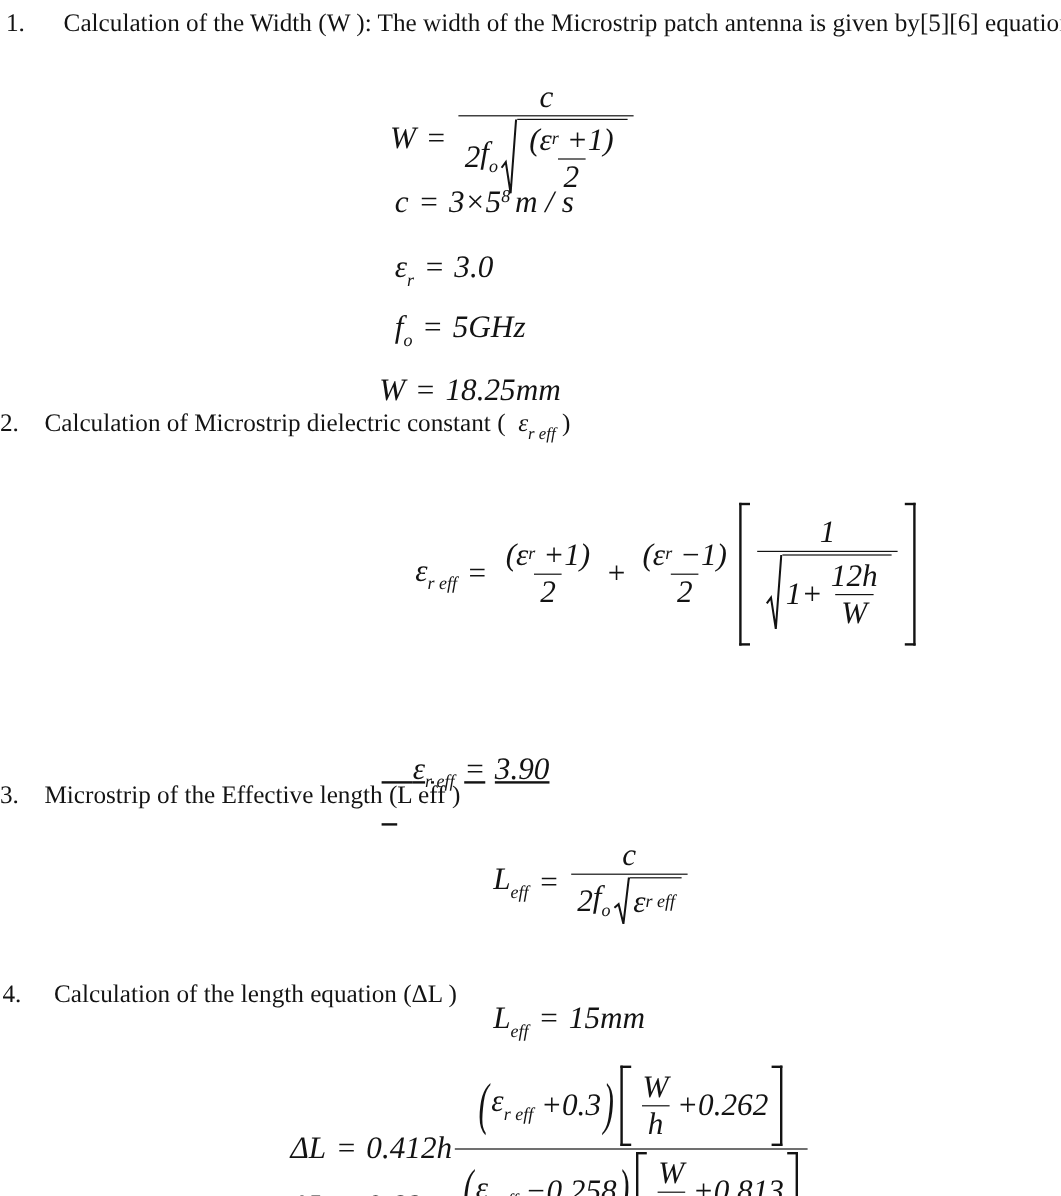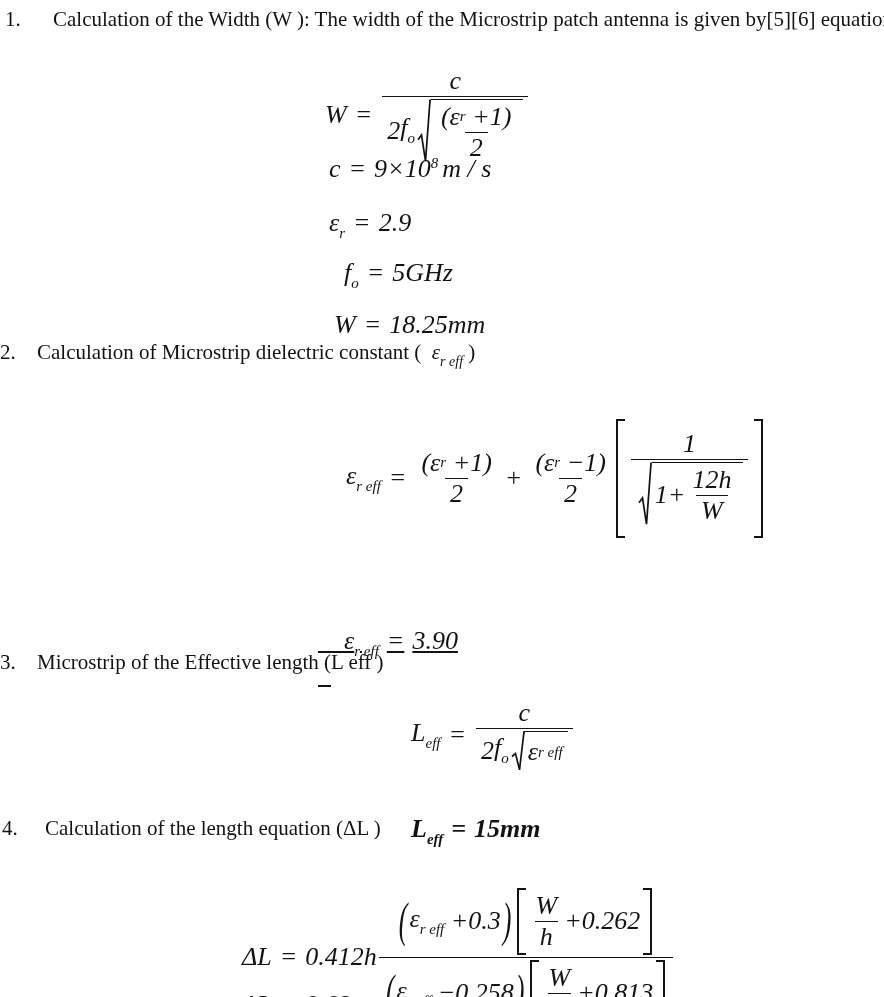--- a/index.html
+++ b/index.html
@@ -51,32 +51,32 @@
     <span class="secnum" style="width:48px;">1.</span><span>Calculation of the Width (W ): The width of the Microstrip patch antenna is given by[5][6] equation.</span>
   </div>
 
   <div class="blk math" style="left:299px; top:36px;">
     <span class="row"><span class="var">W</span><span class="eqsign">=</span><span class="frac"><span class="fnum">c</span><span class="fden row"><span>2</span><span class="var"><span>f</span><span class="sub-i">o</span></span><span class="sqrt"><svg class="radsign" viewBox="0 0 14 40" preserveAspectRatio="none">
                 <path d="M1 25.5 L4.5 22.5 L8.5 38.8 L13 0.9 L14 0.9" fill="none" stroke="#131313" stroke-width="1.7" vector-effect="non-scaling-stroke"></path>
               </svg><span class="radicand"><span class="frac"><span class="fnum"><span>(ε</span><span class="sub-i">r</span><span> +1)</span></span><span class="fden">2</span></span></span></span></span></span></span>
   </div>
 
   <div class="blk math" style="left:303px; top:124px;">
-    <span>c</span><span class="eqsign">=</span><span>9×10</span><span class="sup-i">8</span><span class="unit">m / s</span>
+    <span>c</span><span class="eqsign">=</span><span>3×5</span><span class="sup-i">8</span><span class="unit">m / s</span>
   </div>
 
   <div class="blk math" style="left:303px; top:178px;">
-    <span>ε</span><span class="sub-i">r</span><span class="eqsign">=</span><span>2.9</span>
+    <span>ε</span><span class="sub-i">r</span><span class="eqsign">=</span><span>3.0</span>
   </div>
 
-  <div class="blk math" style="left:318px; top:228px;">
+  <div class="blk math" style="left:303px; top:228px;">
     <span>f</span><span class="sub-i">o</span><span class="eqsign">=</span><span>5GHz</span>
   </div>
 
-  <div class="blk math" style="left:308px; top:280px;">
+  <div class="blk math" style="left:290px; top:280px;">
     <span>W</span><span class="eqsign">=</span><span>18.25mm</span>
   </div>
 
   <div class="blk heading" style="left:0px; top:340px;">
     <span class="secnum" style="width:37px;">2.</span><span><span>Calculation of Microstrip dielectric constant (  </span><span class="ital">ε</span><span class="subt">r eff</span><span> )</span></span>
   </div>
 
   <div class="blk math" style="left:320px; top:389px;">
     <span class="row"><span class="var"><span>ε</span><span class="sub-i">r eff</span></span><span class="eqsign">=</span><span class="frac"><span class="fnum"><span>(ε</span><span class="sub-i">r</span><span> +1)</span></span><span class="fden">2</span></span><span class="plus">+</span><span class="frac"><span class="fnum"><span>(ε</span><span class="sub-i">r</span><span> −1)</span></span><span class="fden">2</span></span><span class="brkgrp tall"><span class="brk brk-l"></span><span class="brk-content"><span class="frac"><span class="fnum">1</span><span class="fden row"><span class="sqrt"><svg class="radsign" viewBox="0 0 14 40" preserveAspectRatio="none">
                     <path d="M1 25.5 L4.5 22.5 L8.5 38.8 L13 0.9 L14 0.9" fill="none" stroke="#131313" stroke-width="1.7" vector-effect="non-scaling-stroke"></path>
@@ -91,21 +91,21 @@
   <div class="blk heading" style="left:0px; top:650px;">
     <span class="secnum" style="width:37px;">3.</span><span>Microstrip of the Effective length (L eff )</span>
   </div>
 
   <div class="blk math" style="left:385px; top:668px;">
     <span class="row"><span class="var"><span>L</span><span class="sub-i">eff</span></span><span class="eqsign">=</span><span class="frac"><span class="fnum">c</span><span class="fden row"><span>2</span><span class="var"><span>f</span><span class="sub-i">o</span></span><span class="sqrt"><svg class="radsign" viewBox="0 0 14 40" preserveAspectRatio="none">
                 <path d="M1 25.5 L4.5 22.5 L8.5 38.8 L13 0.9 L14 0.9" fill="none" stroke="#131313" stroke-width="1.7" vector-effect="non-scaling-stroke"></path>
               </svg><span class="radicand"><span>ε</span><span class="sub-i">r eff</span></span></span></span></span></span>
   </div>
 
-  <div class="blk math" style="left:385px; top:784px;font-weight:bold;">
+  <div class="blk math" style="left:385px; top:804px;">
     <span>L</span><span class="sub-i">eff</span><span class="eqsign">=</span><span>15mm</span>
   </div>
 
   <div class="blk heading" style="left:2px; top:816px;">
     <span class="secnum" style="width:43px;">4.</span><span>Calculation of the length equation (ΔL )</span>
   </div>
 
   <div class="blk math" style="left:216px; top:856px;">
     <span class="row"><span class="var">ΔL</span><span class="eqsign">=</span><span class="var">0.412h</span><span class="frac"><span class="fnum row"><span class="bigparen">(</span><span class="var"><span>ε</span><span class="sub-i">r eff</span></span><span> +0.3</span><span class="bigparen">)</span><span class="brkgrp"><span class="brk brk-l"></span><span class="brk-content"><span class="frac"><span class="fnum">W</span><span class="fden">h</span></span><span>+0.262</span></span><span class="brk brk-r"></span></span></span><span class="fden row"><span class="bigparen">(</span><span class="var"><span>ε</span><span class="sub-i">r eff</span></span><span> −0.258</span><span class="bigparen">)</span><span class="brkgrp"><span class="brk brk-l"></span><span class="brk-content"><span class="frac"><span class="fnum">W</span><span class="fden">h</span></span><span>+0.813</span></span><span class="brk brk-r"></span></span></span></span></span>
   </div>

